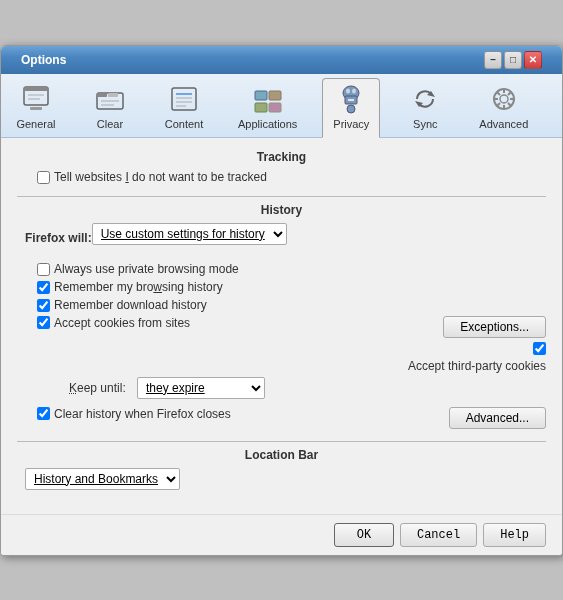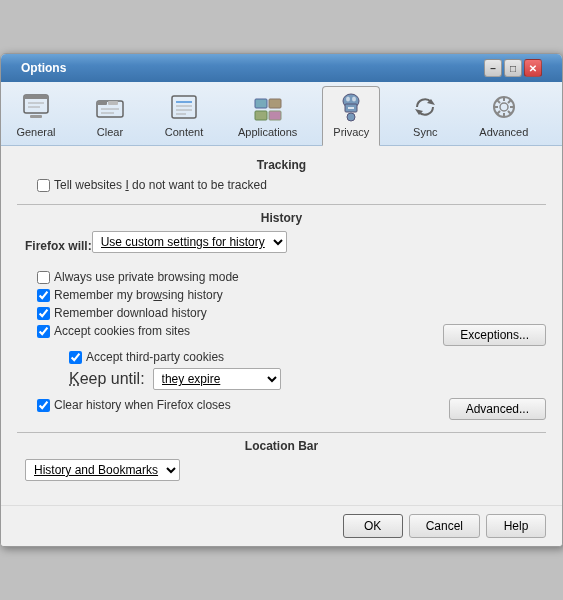--- a/index.html
+++ b/index.html
@@ -107,21 +107,21 @@
     .section {
       margin-bottom: 12px;
     }
     .row {
       display: flex;
       align-items: flex-end;
       margin-bottom: 4px;
       gap: 4px;
     }
     .row.indent1 { padding-left: 20px; }
-    .row.indent2 { padding-left: 36px; }
+    .row.indent2 { padding-left: 36px; flex-direction: column; }
 
     input[type="checkbox"] {
       width: 13px;
       height: 13px;
       margin: 0;
       cursor: pointer;
     }
     label {
       font-size: 12px;
       color: #333;
@@ -151,21 +151,21 @@
       text-decoration: underline;
     }
     .keep-row {
       display: flex;
       align-items: center;
       gap: 8px;
       padding-left: 52px;
       margin-bottom: 4px;
     }
     .keep-label {
-      font-size: 16px;
+      font-size: 12px;
       color: #333;
       min-width: 60px;
     }
     .underline-dotted {
       text-decoration: underline;
       text-decoration-style: dotted;
     }
 
     .side-btn {
       padding: 3px 16px;
@@ -199,20 +199,21 @@
       border-top: 1px solid #ddd;
     }
     .dialog-btn {
       padding: 4px 16px;
       font-size: 12px;
       border: 1px solid #aaa;
       background: linear-gradient(to bottom, #f8f8f8, #e0e0e0);
       border-radius: 3px;
       cursor: pointer;
       min-width: 60px;
+      font-family: Liberation Mono, monospace;
     }
     .dialog-btn.default {
       border-color: #666;
     }
 
     .row-with-btn {
       display: flex;
       align-items: flex-start;
       width: 100%;
       margin-bottom: 4px;

